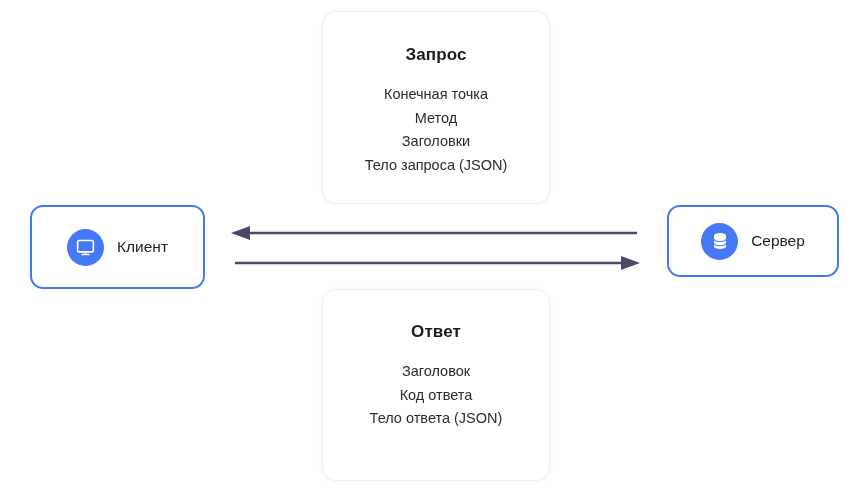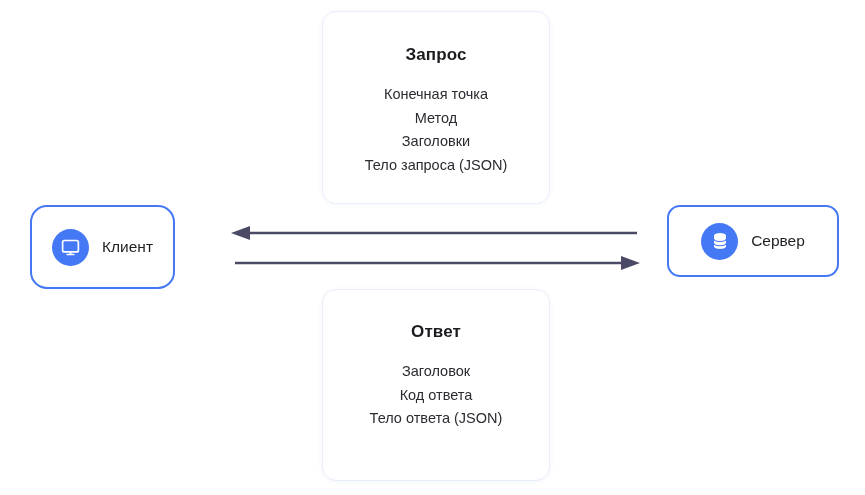--- a/index.html
+++ b/index.html
@@ -65,23 +65,22 @@
     border: 2px solid #4478f5;
     border-radius: 13px;
     box-sizing: border-box;
     display: flex;
     align-items: center;
     justify-content: center;
   }
   #node-client {
     left: 30px;
     top: 205px;
-    width: 145px;
+    width: 175px;
     height: 84px;
-    border-radius: 17px;
   }
   #node-server {
     left: 667px;
     top: 205px;
     width: 172px;
     height: 72px;
   }
   .node-inner {
     display: flex;
     align-items: center;

